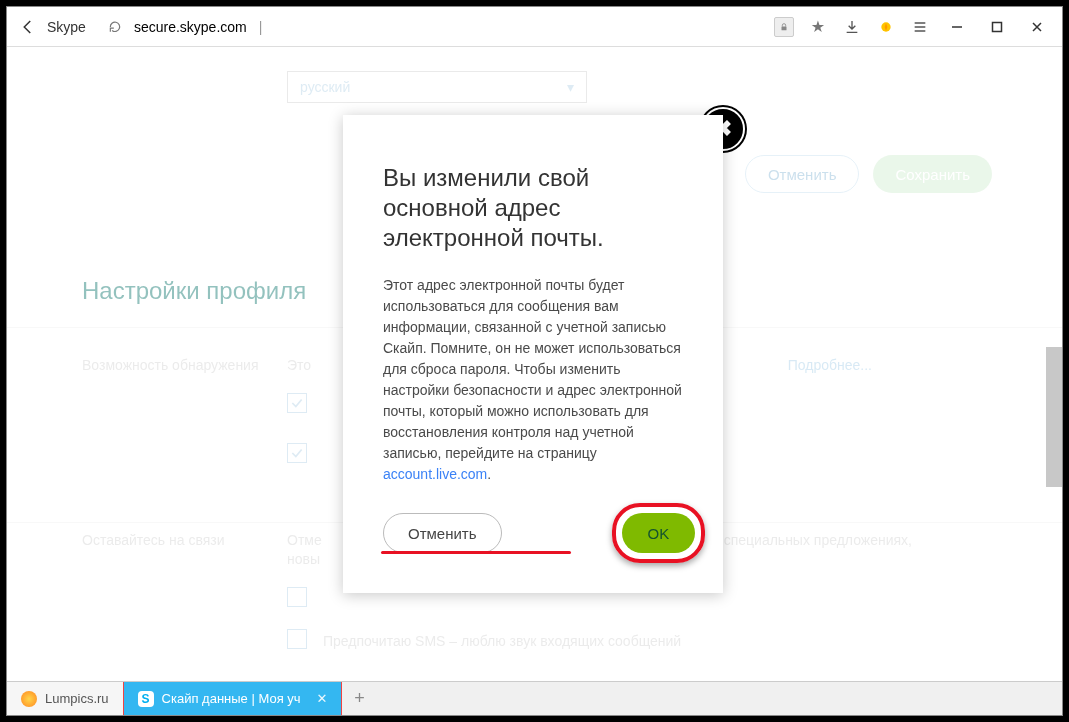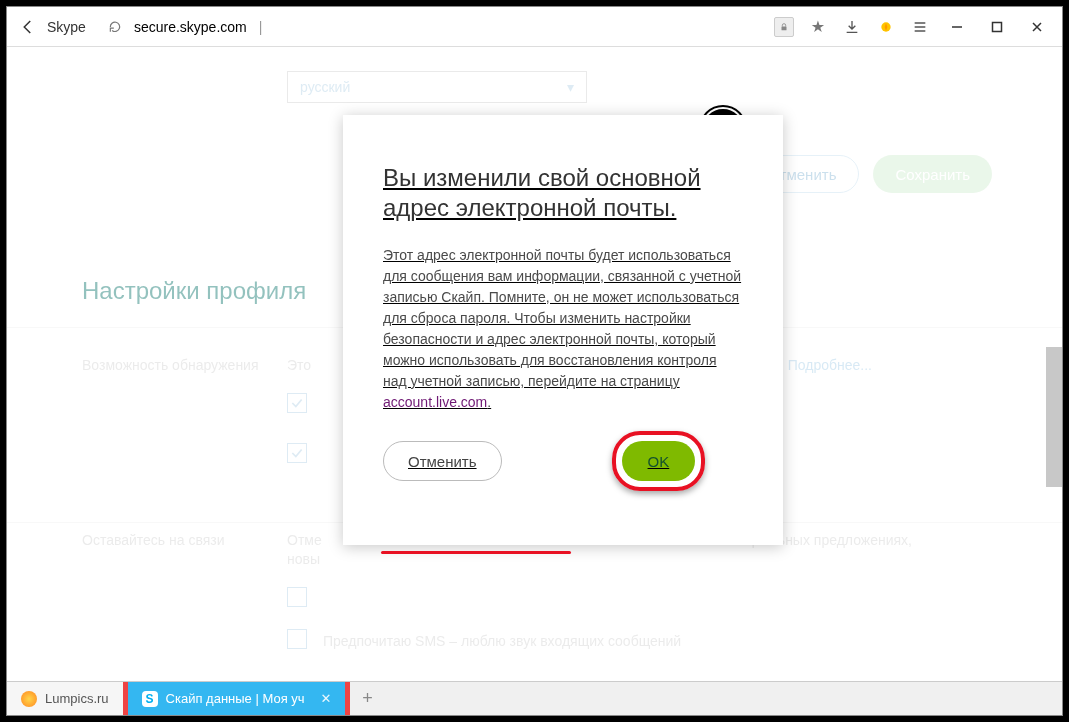--- a/index.html
+++ b/index.html
@@ -39,35 +39,35 @@
 .chk svg { width:14px; height:14px; stroke:#b5d3e6; fill:none; stroke-width:3; }
 .hr2 { position:absolute; top:475px; left:0; right:0; border-top:1px solid #f0f0f0; height:0; }
 .row-label-2 { position:absolute; top:485px; left:75px; color:#d3d3d3; font-size:14px; }
 .row-text-2a { position:absolute; top:485px; left:280px; color:#d3d3d3; font-size:14px; }
 .row-text-2b { position:absolute; top:485px; left:705px; color:#d3d3d3; font-size:14px; }
 .row-text-2c { position:absolute; top:504px; left:280px; color:#d3d3d3; font-size:14px; }
 .row-text-3 { position:absolute; top:586px; left:316px; color:#d3d3d3; font-size:14px; }
 .scrollbar { position:absolute; right:0; top:300px; width:16px; height:140px; background:#c8c8c8; }
 
 
-.modal { position:absolute; top:68px; left:336px; width:440px; background:#fff; box-shadow: 0 2px 14px rgba(0,0,0,.22); padding: 48px 40px 64px 40px; text-decoration: underline; }
+.modal { position:absolute; top:68px; left:336px; width:380px; background:#fff; box-shadow: 0 2px 14px rgba(0,0,0,.22); padding: 48px 40px 40px 40px; }
 .close-btn { position:absolute; top:60px; left:694px; width:44px; height:44px; border-radius:50%; background:#000; border:2px solid #fff; box-shadow:0 0 0 2px #000; display:flex; align-items:center; justify-content:center; color:#fff; font-size:22px; font-weight:bold; }
 .modal h2 { font-size:24px; font-weight:300; color:#333; line-height:1.25; margin-bottom:22px; }
 .modal p { font-size:14px; color:#4a4a4a; line-height:1.5; margin-bottom:28px; }
-.modal p a { color:#701a75; text-decoration:none; }
+.modal p a { color:#3b82f6; text-decoration:none; }
 .underline-red { position:absolute; left:374px; top:504px; width:190px; height:3px; background:#e81123; border-radius:2px; }
 .modal-buttons { display:flex; align-items:center; gap:120px; }
 .cancel-btn { height:40px; padding:0 24px; border:1px solid #bbb; border-radius:22px; background:#fff; color:#444; font-size:15px; display:flex; align-items:center; }
 .ok-wrap { position:relative; }
 .ok-highlight { position:absolute; top:-10px; left:-10px; right:-10px; bottom:-10px; border:4px solid #e81123; border-radius:28px; box-shadow: 0 3px 6px rgba(0,0,0,.35); }
 .ok-btn { height:40px; padding:0 26px; background:#7fba00; border-radius:22px; color:#14532d; font-size:15px; display:flex; align-items:center; border:none; position:relative; }
 
 
 .taskbar { position:absolute; bottom:0; left:0; right:0; height:34px; background:#f0f0f0; border-top:1px solid #ccc; display:flex; align-items:stretch; }
-.task-item { display:flex; align-items:center; padding:0 14px; gap:8px; font-size:13px; border-right:5px solid #ef4444; }
+.task-item { display:flex; align-items:center; padding:0 14px; gap:8px; font-size:13px; border-right:1px solid #ef4444; }
 .task-item.inactive { color:#555; background:#f6f6f6; }
 .task-item.active { background:#34b7f1; color:#fff; }
 .task-item .fav { width:16px; height:16px; border-radius:50%; background: radial-gradient(circle, #ffd54a 0%, #ff9e2c 70%, #ff7a00 100%); }
 .task-item .skype-badge { width:16px; height:16px; border-radius:4px; background:#fff; display:flex; align-items:center; justify-content:center; color:#00aff0; font-weight:bold; font-size:12px; }
 .task-item .close-x { margin-left:8px; color:#eaf7fd; }
 .task-add { width:34px; display:flex; align-items:center; justify-content:center; color:#888; font-size:18px; }
 </style>
 </head>
 <body>
 

